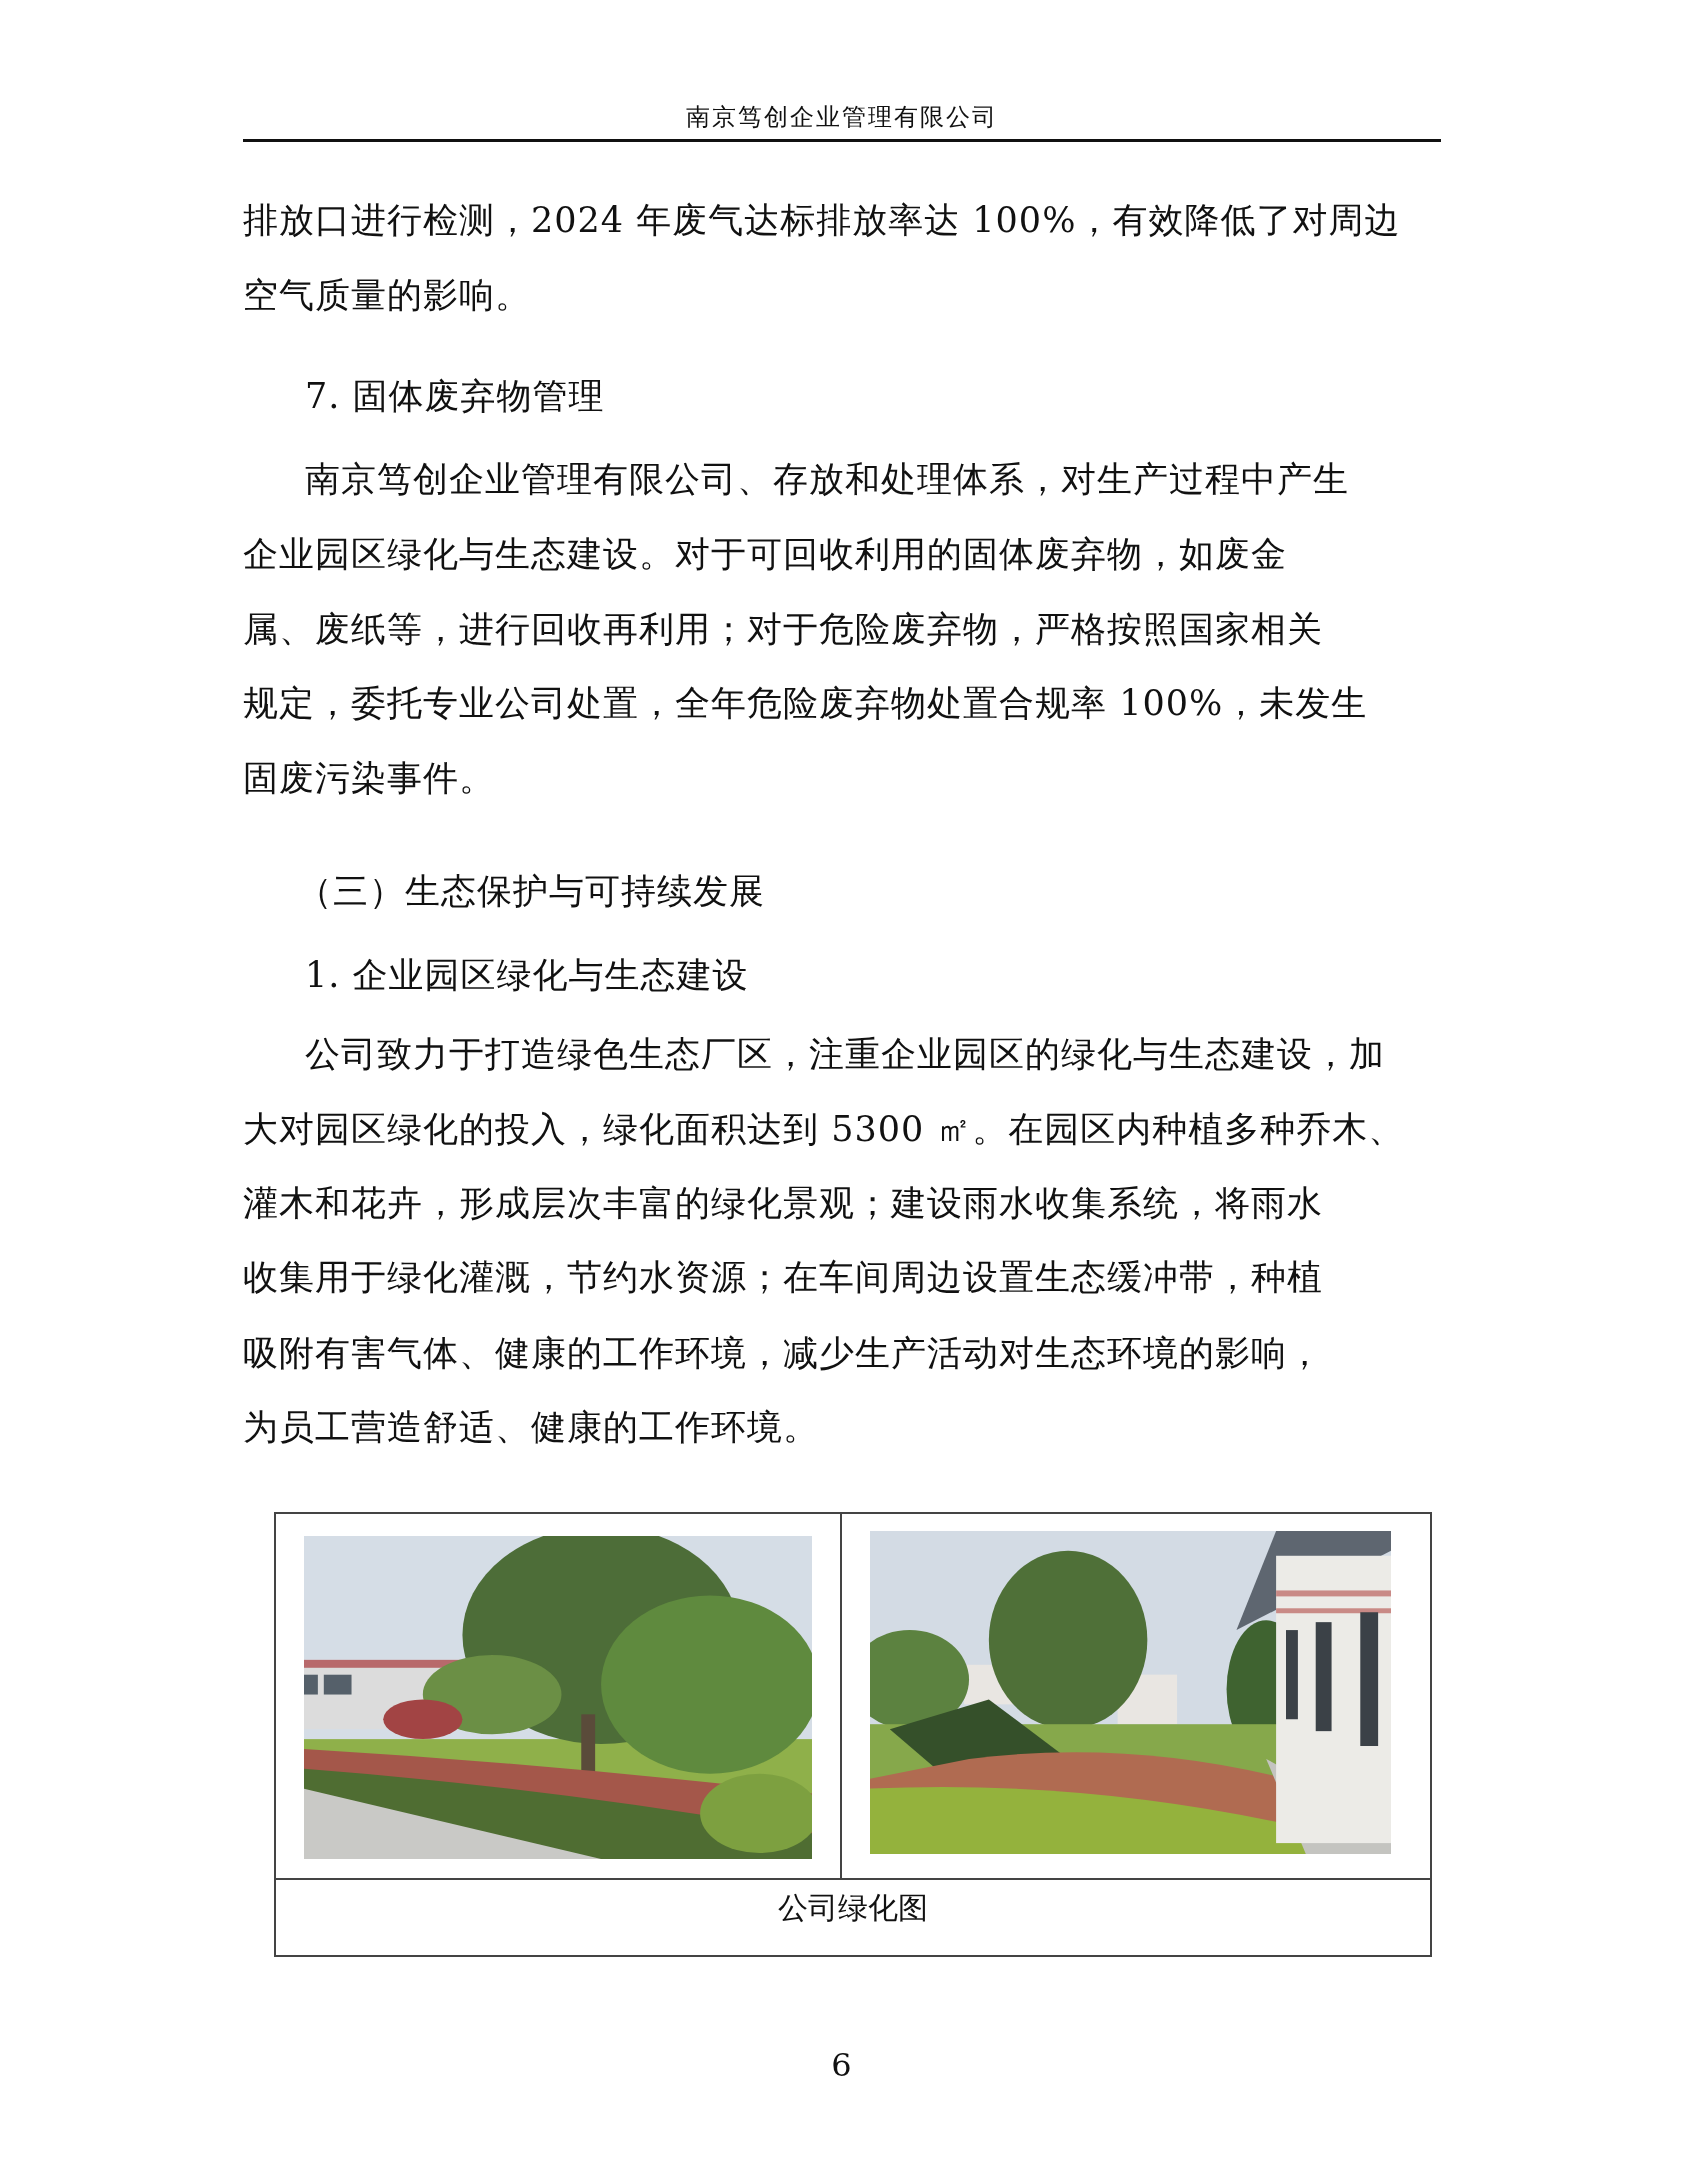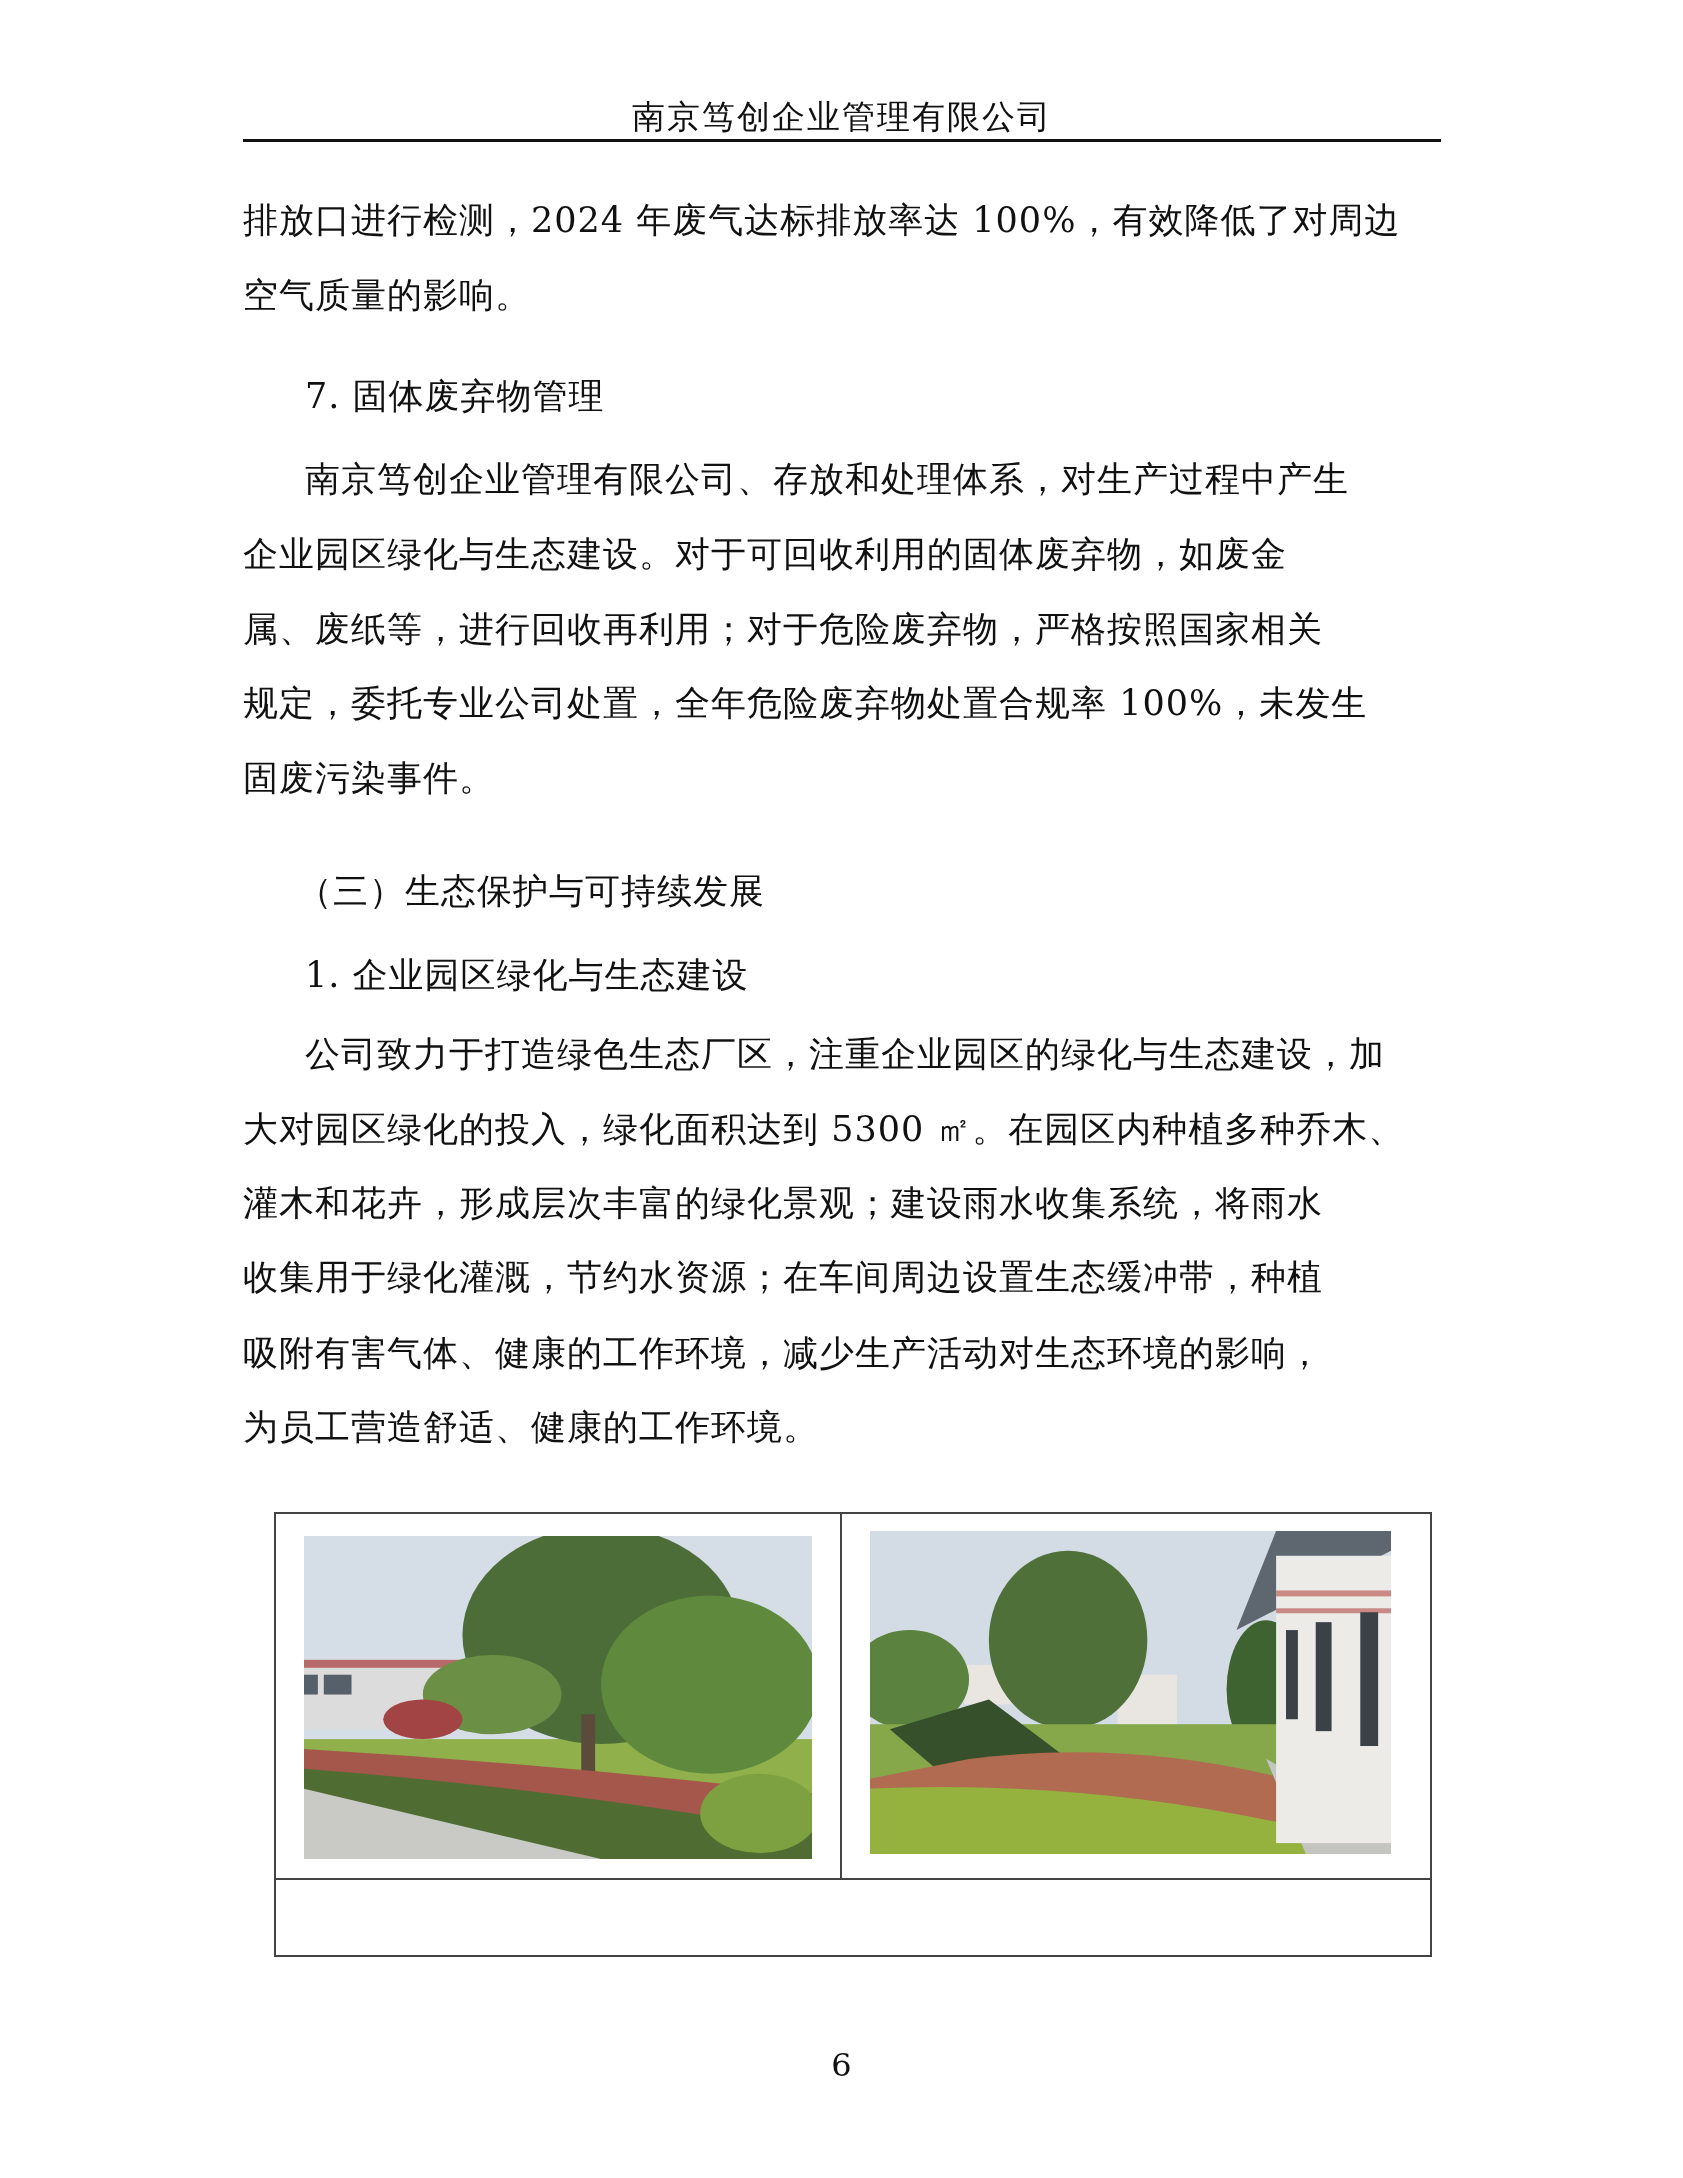--- a/index.html
+++ b/index.html
@@ -1,20 +1,20 @@
 <!DOCTYPE html>
 <html><head>
 <meta charset="utf-8">
 <style>
   html, body { margin: 0; padding: 0; background: #ffffff; }
   body { width: 1683px; height: 2178px; position: relative; overflow: hidden;
          font-family: "DejaVu Serif", "Liberation Serif", serif; color: #111111; }
   .page-header { position: absolute; left: 243px; top: 95px; width: 1198px; height: 44px;
                  text-align: center; font-family: "DejaVu Sans", "Liberation Sans", sans-serif;
-                 font-size: 33px; line-height: 44px; letter-spacing: 2px; color: #111; }
+                 font-size: 24px; line-height: 44px; letter-spacing: 2px; color: #111; }
   .header-rule { position: absolute; left: 243px; top: 139px; width: 1198px; height: 3px; background: #111; }
   .line { position: absolute; left: 243px; width: 1203px; font-size: 35px; line-height: 48px;
           white-space: nowrap; letter-spacing: 1px; }
   .indent { left: 305px; }
   .heading-paren { left: 297px; }
   .figure-table { position: absolute; left: 274px; top: 1512px; width: 1158px; height: 445px;
                   border: 2px solid #444; box-sizing: border-box; }
   .cell-divider-v { position: absolute; left: 564px; top: 0; width: 2px; height: 364px; background: #444; }
   .row-divider { position: absolute; left: 0; top: 364px; width: 100%; height: 2px; background: #444; }
   .photo { position: absolute; overflow: hidden; }
@@ -88,16 +88,17 @@
       <rect x="410" y="25" width="116" height="290" fill="#ecebe7"></rect>
       <rect x="410" y="60" width="116" height="6" fill="#c98a86"></rect>
       <rect x="410" y="78" width="116" height="5" fill="#c98a86"></rect>
       <rect x="420" y="100" width="12" height="90" fill="#3b4147"></rect>
       <rect x="450" y="92" width="16" height="110" fill="#3b4147"></rect>
       <rect x="495" y="82" width="18" height="135" fill="#3b4147"></rect>
     </svg>
   </div>
   <div class="cell-divider-v"></div>
   <div class="row-divider"></div>
+  <div class="caption">公司绿化图</div>
 </div>
 
 <div class="page-number">6</div>
 
 
 </body></html>

